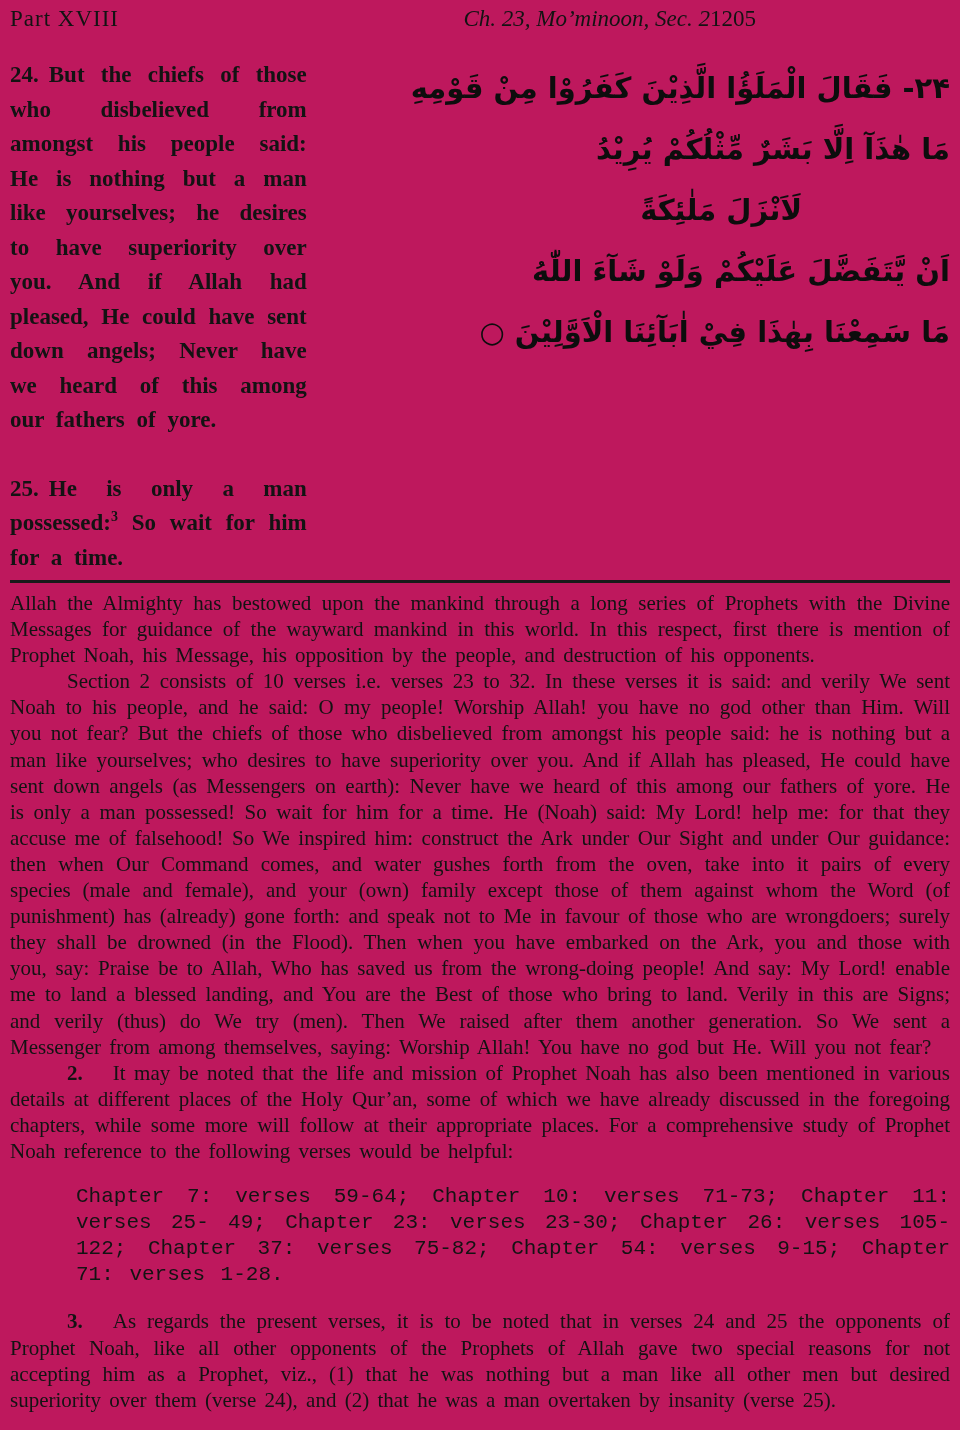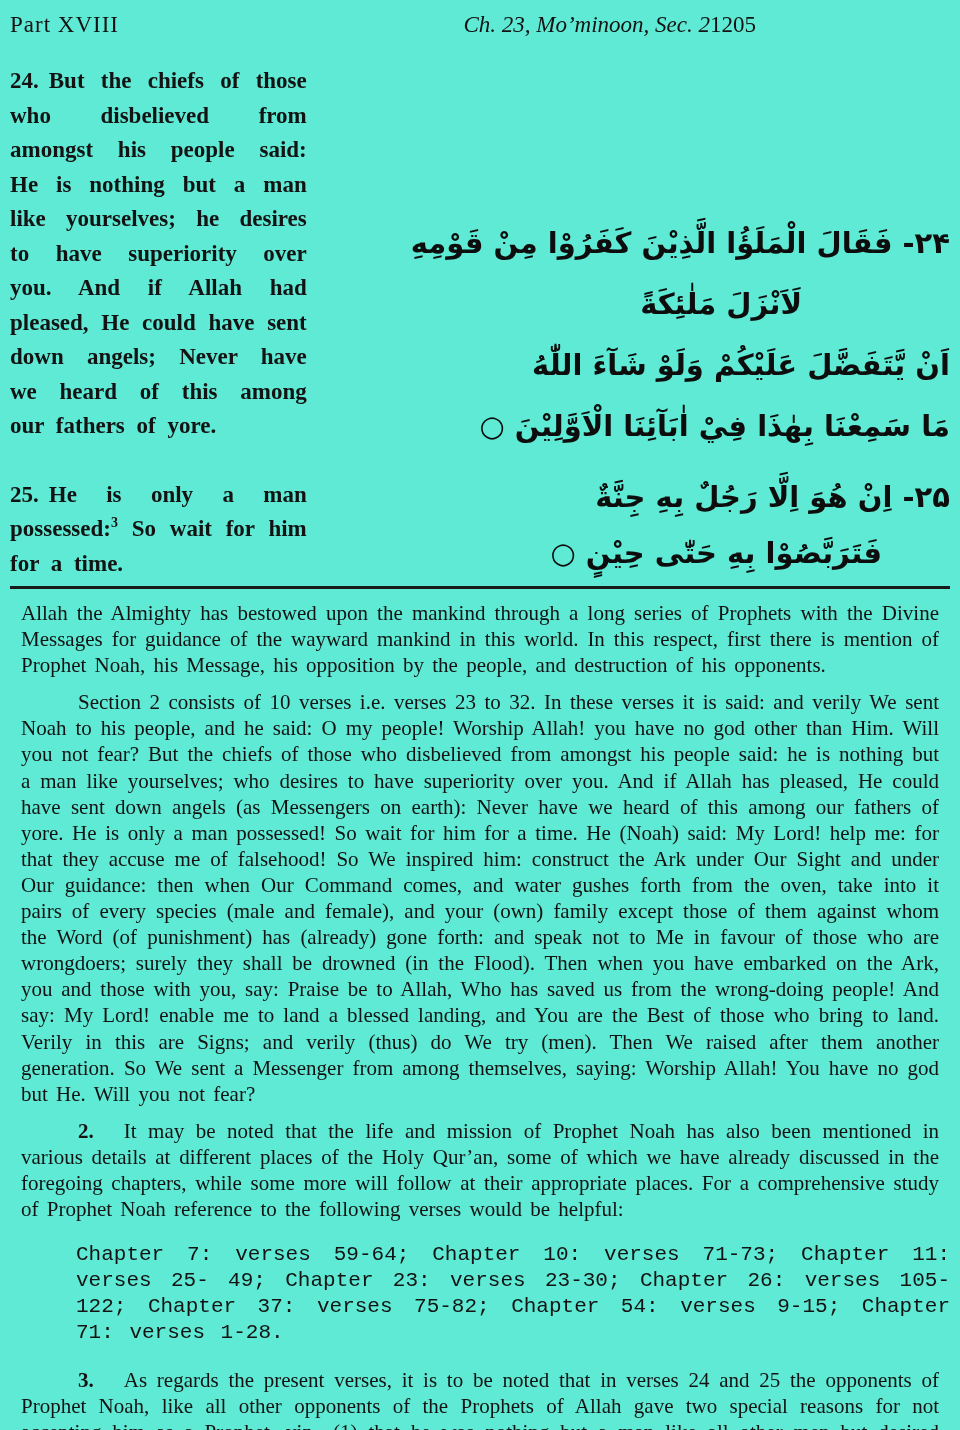--- a/index.html
+++ b/index.html
@@ -4,43 +4,42 @@
 <style>
   html, body {
     margin: 0;
     padding: 0;
     background: #ffffff;
   }
   .page {
     position: relative;
     width: 960px;
     height: 1430px;
-    background: #5eead4;
+    background: #be185d;
     color: #131313;
     font-family: "Liberation Serif", serif;
     overflow: hidden;
     box-sizing: border-box;
-    padding: 12px 10px 0 10px;
+    padding: 6px 10px 0 10px;
   }
   
   .page-header {
     display: flex;
     align-items: baseline;
     font-size: 23px;
     line-height: 26px;
   }
   .hdr-left  { width: 240px; text-align: left; letter-spacing: 1px; }
   .hdr-center{ flex: 1; text-align: right; font-style: italic; }
   .hdr-right { width: 240px; text-align: left; }
   
   .top-section {
     display: flex;
     margin-top: 26px;
     min-height: 430px;
-    align-items: flex-end;
   }
   .translation-column {
     width: 437px;
     font-weight: bold;
     font-size: 23px;
     line-height: 34.5px;
     text-align: justify;
     word-spacing: 6px;
   }
   .verse-block { margin: 0; }
@@ -70,21 +69,21 @@
     margin: 5px 0 0 0;
   }
   
   .commentary {
     margin-top: 7px;
     font-size: 21px;
     line-height: 26.1px;
     text-align: justify;
     word-spacing: 3px;
   }
-  .commentary p { margin: 11px; }
+  .commentary p { margin: 0; }
   .commentary p.indented { text-indent: 57px; font-family: Liberation Serif, serif; }
   .para-num { font-weight: bold; margin-right: 30px; }
   .para-num:empty { margin-right: 0; }
   .reference-list {
     margin: 20px 0 20px 66px !important;
     text-align: justify;
     font-family: Liberation Mono, monospace;
   }
 </style>
 </head>
@@ -105,27 +104,24 @@
         <span class="verse-num">24.</span><span>But the chiefs of those who disbelieved from amongst his people said: He is nothing but a man like yourselves; he desires to have superiority over you. And if Allah had pleased, He could have sent down angels; Never have we heard of this among our fathers of yore.</span><span></span>
       </p>
       <p class="verse-block">
         <span class="verse-num">25.</span><span>He is only a man possessed:</span><sup class="footnote-ref">3</sup><span> So wait for him for a time.</span>
       </p>
     </div>
 
     <div class="arabic-column">
       <div class="arabic-verse arabic-verse-24">
         <div class="ar-line">۲۴- فَقَالَ الْمَلَؤُا الَّذِيْنَ كَفَرُوْا مِنْ قَوْمِهِ</div>
+        <div class="ar-line">مَا هٰذَآ اِلَّا بَشَرٌ مِّثْلُكُمْ يُرِيْدُ</div>
         <div class="ar-line inset-deep">لَاَنْزَلَ مَلٰئِكَةً</div>
         <div class="ar-line">اَنْ يَّتَفَضَّلَ عَلَيْكُمْ وَلَوْ شَآءَ اللّٰهُ</div>
         <div class="ar-line">مَا سَمِعْنَا بِهٰذَا فِيْ اٰبَآئِنَا الْاَوَّلِيْنَ ○</div>
-      </div>
-      <div class="arabic-verse arabic-verse-25">
-        <div class="ar-line">۲۵- اِنْ هُوَ اِلَّا رَجُلٌ بِهِ جِنَّةٌ</div>
-        <div class="ar-line inset-mid">فَتَرَبَّصُوْا بِهِ حَتّٰى حِيْنٍ ○</div>
       </div>
     </div>
 
   </div>
 
   <hr class="section-divider">
 
   <div class="commentary">
     <p>
       <span class="para-num"></span><span>Allah the Almighty has bestowed upon the mankind through a long series of Prophets with the Divine Messages for guidance of the wayward mankind in this world. In this respect, first there is mention of Prophet Noah, his Message, his opposition by the people, and destruction of his opponents.</span>

